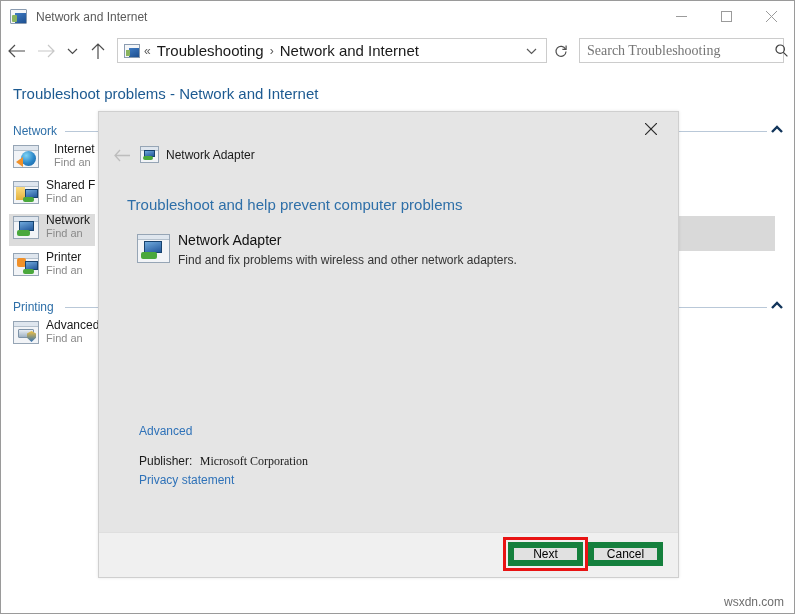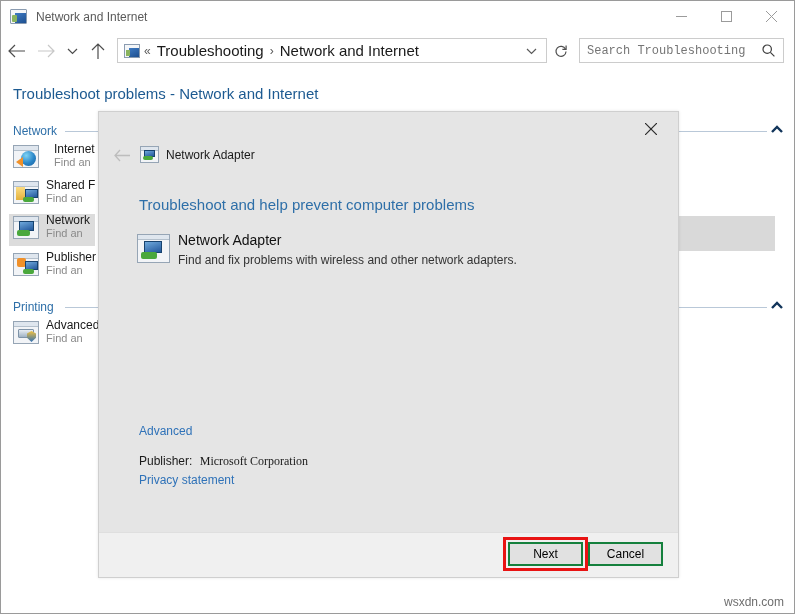--- a/index.html
+++ b/index.html
@@ -166,25 +166,25 @@
     border: 1px solid #cccccc;
     background: #ffffff;
     display: flex;
     align-items: center;
     box-sizing: border-box;
   }
   .search-input {
     border: none;
     outline: none;
     flex: 1;
-    font-size: 12px;
+    font-size: 14px;
     color: #ec4899;
     padding-left: 7px;
     background: transparent;
-    font-family: Liberation Mono, monospace;
+    font-family: Liberation Serif, serif;
   }
   .search-icon {
     padding: 0 8px;
     color: #3b3b3b;
     display: flex; align-items: center;
   }
 
   
   .page-title {
     position: absolute;
@@ -349,21 +349,21 @@
     left: 2px; top: 9px; width: 10px; height: 4px;
   }
   .dlg-headtitle {
     position: absolute;
     left: 67px; top: 36px;
     font-size: 12px;
     color: #1a1a1a;
   }
   .dlg-h1 {
     position: absolute;
-    left: 40px; top: 84px;
+    left: 28px; top: 84px;
     font-size: 15px;
     color: #2e6fa8;
   }
   .dlg-itemicon {
     position: absolute;
     left: 38px; top: 122px;
     width: 33px; height: 29px;
     border: 1px solid #96a5b5;
     background: #f2f4f7;
     box-sizing: border-box;
@@ -410,21 +410,21 @@
     width: 100%; height: 45px;
     background: #f0f0f0;
     border-top: 1px solid #dfdfdf;
     box-sizing: border-box;
   }
   .dlg-btn {
     position: absolute;
     top: 9px;
     width: 75px; height: 24px;
     background: #e1e1e1;
-    border: 2px solid #15803d;
+    border: 6px solid #15803d;
     box-sizing: border-box;
     font-size: 12px;
     font-family: "Liberation Sans", sans-serif;
     color: #000;
     display: flex;
     align-items: center;
     justify-content: center;
     cursor: default;
   }
   .btn-next   { left: 409px; }
@@ -579,21 +579,21 @@
     </div>
 
     <div class="tile" style="left:12px; top:140px;">
       <div class="tile-icon">
         <div class="bar"></div>
           <div class="orange-plug"></div>
           <div class="monitor" style="left:11px; top:7px; width:13px; height:9px;"></div>
           <div class="cable" style="left:9px; top:15px; width:11px; height:5px;"></div>
       </div>
       <div class="tile-text">
-        <span class="tile-title">Publisher</span>
+        <span class="tile-title">Printer</span>
         <span class="tile-sub">Find an</span>
       </div>
     </div>
 
     <div class="section-head" style="left: 12px; top: 189px; color: rgb(46, 111, 168);">Printing</div>
     <div class="section-rule" style="left:64px; top:196px; width:702px;"></div>
     <div class="section-chevron" style="left: 770px; top: 188px; color: rgb(18, 53, 91);">
       <svg width="12" height="9" viewBox="0 0 12 9">
           <path d="M1 7 L6 2 L11 7" fill="none" stroke="currentColor" stroke-width="2.4"></path>
         </svg>

